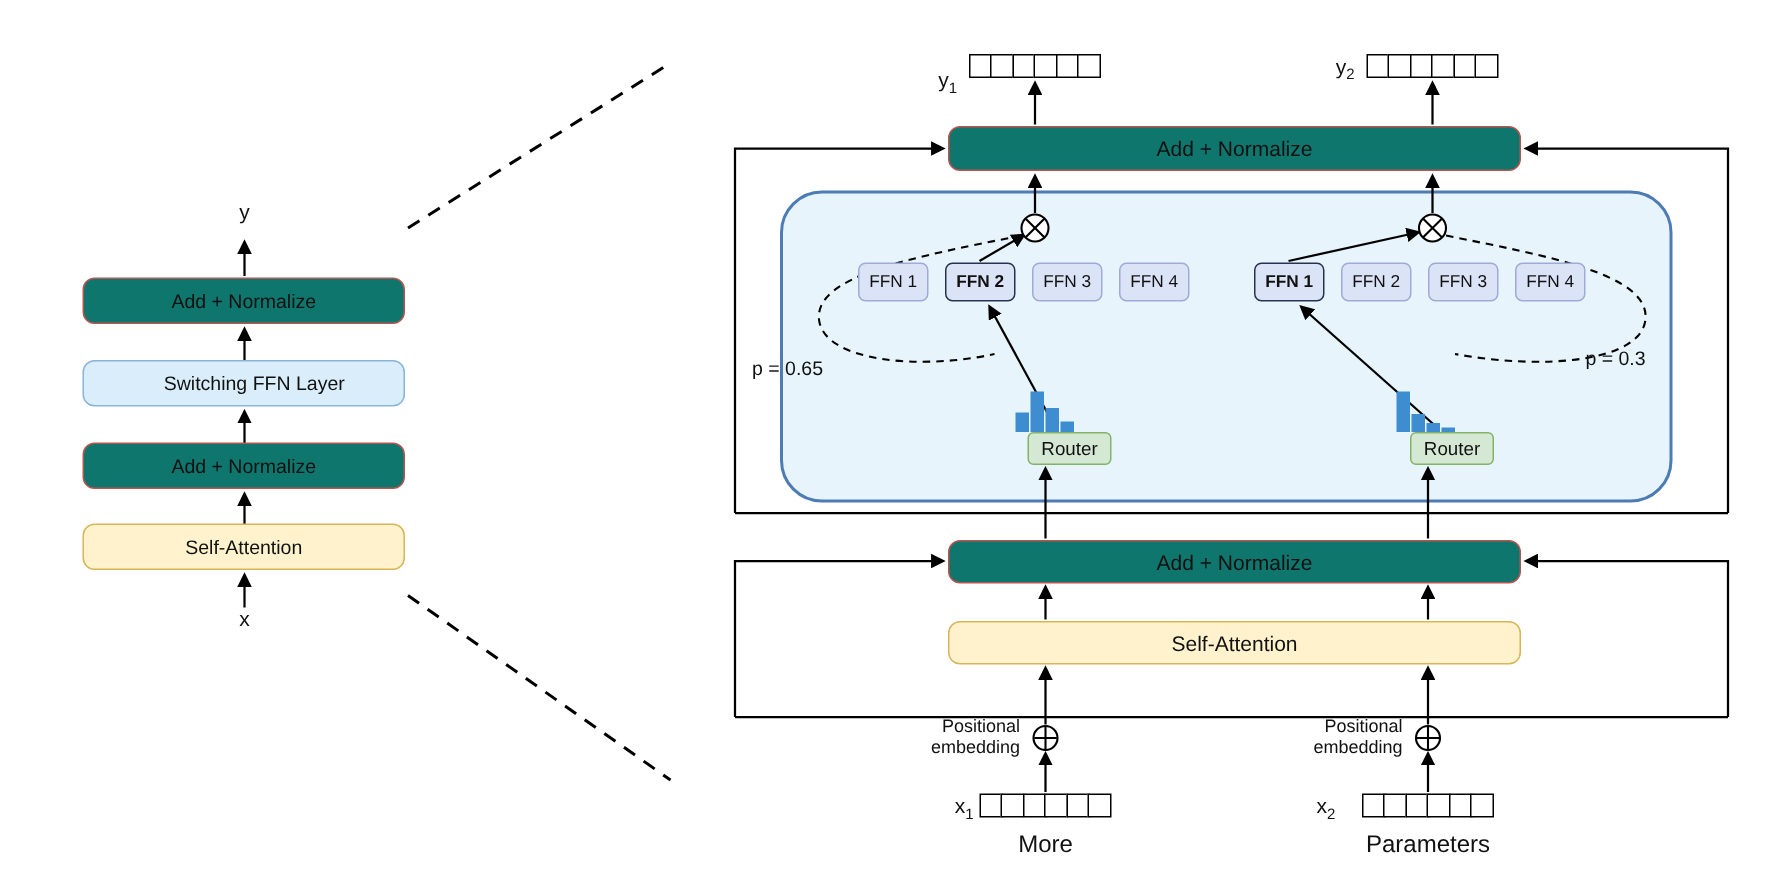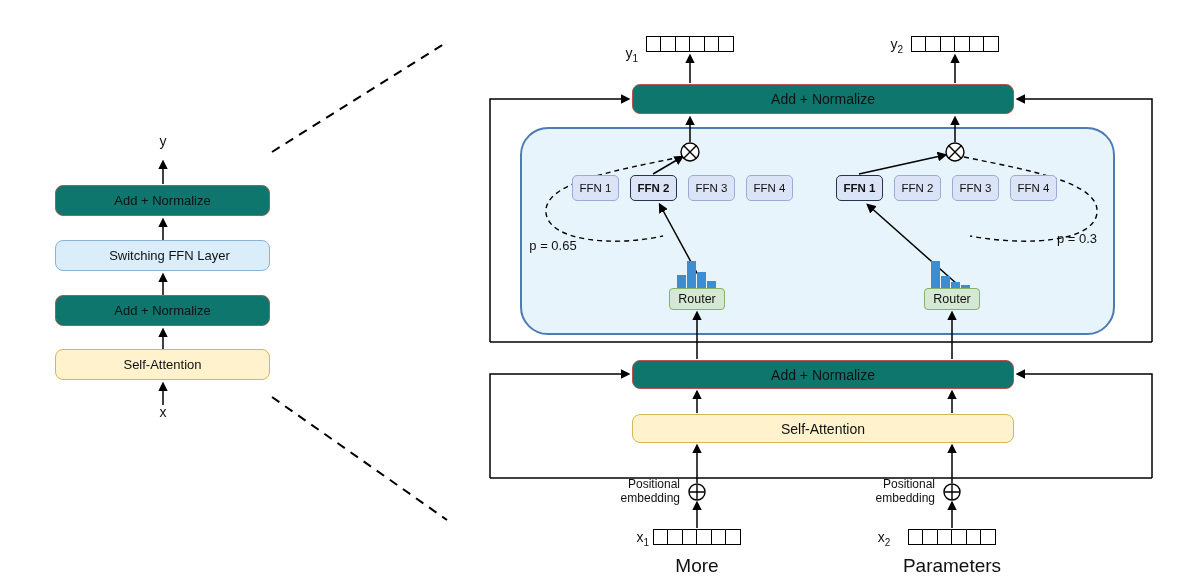--- a/index.html
+++ b/index.html
@@ -14,33 +14,33 @@
   .yellow    { background:#FFF2CC; border-color:#D6B656; }
   .lightblue { background:#D9EDFB; border-color:#89B4D9;padding-left:14px; }
 
   .container-box { position:absolute; border:2.5px solid #4D7CB4; background:#E8F4FB; border-radius:28px; }
 
   .ffn { position:absolute; width:47px; height:26px; display:flex; align-items:center; justify-content:center;
          font-size:11.5px; background:#DBE3F6; border:1.3px solid #9FAAD7; border-radius:5px; }
   .ffn.selected { border:1.9px solid #26324F; font-weight:bold; }
 
   .router { position:absolute; width:56px; height:22px; display:flex; align-items:center; justify-content:center;
-            font-size:12.5px; background:#D5E8D4; border:1.3px solid #82B366; border-radius:4px; }
+            font-size:12.5px; background:#D5E8D4; border:1.3px solid #82B366; border-radius:4px;margin-left:16px; }
 
   .hist { position:absolute; display:flex; align-items:flex-end; gap:1px; }
   .hist .hbar { width:9px; background:#3E8DD0; }
 
   .tokens { position:absolute; display:flex; }
   .tokens .cell { width:16px; height:16px; background:#fff; border:1.6px solid #000; margin-left:-1.6px; }
   .tokens .cell:first-child { margin-left:0; }
 
   .iolabel { position:absolute; font-size:14px; }
   .iolabel sub { font-size:10px; }
   .plabel { position:absolute; font-size:13px; text-align:center; }
-  .caption { position:absolute; font-size:19px; text-align:center; }
+  .caption { position:absolute; font-size:16px; text-align:center; }
   .poslabel { position:absolute; font-size:12px; line-height:1.16; text-align:right; width:72px; }
   .bar-label { font-size:14px; }
 </style>
 </head>
 <body>
 
 <div class="canvas">
 
   <div class="container-box" style="left:520px;top:127px;width:595px;height:208px"></div>
 
@@ -138,21 +138,21 @@
       <span class="cell"></span>
       <span class="cell"></span>
   </div>
 
   <div class="block pink bar-label" style="left:632px;top:84px;width:382px;height:30px">Add + Normalize</div>
 
   <div class="ffn" style="left:572px;top:175px">FFN 1</div>
   <div class="ffn selected" style="left:630px;top:175px">FFN 2</div>
   <div class="ffn" style="left:688px;top:175px">FFN 3</div>
   <div class="ffn" style="left:746px;top:175px">FFN 4</div>
-  <div class="plabel" style="left:522px;top:238px;width:62px">p = 0.65</div>
+  <div class="plabel" style="left:494px;top:238px;width:62px">p = 0.65</div>
   <div class="hist" style="left:677px;top:260px;height:28px">
       <div class="hbar" style="height: 13px;"></div>
       <div class="hbar" style="height: 27px;"></div>
       <div class="hbar" style="height: 16px;"></div>
       <div class="hbar" style="height: 7px;"></div>
     </div>
   <div class="router" style="left:669px;top:288px">Router</div>
 
   <div class="ffn selected" style="left:836px;top:175px">FFN 1</div>
   <div class="ffn" style="left:894px;top:175px">FFN 2</div>

